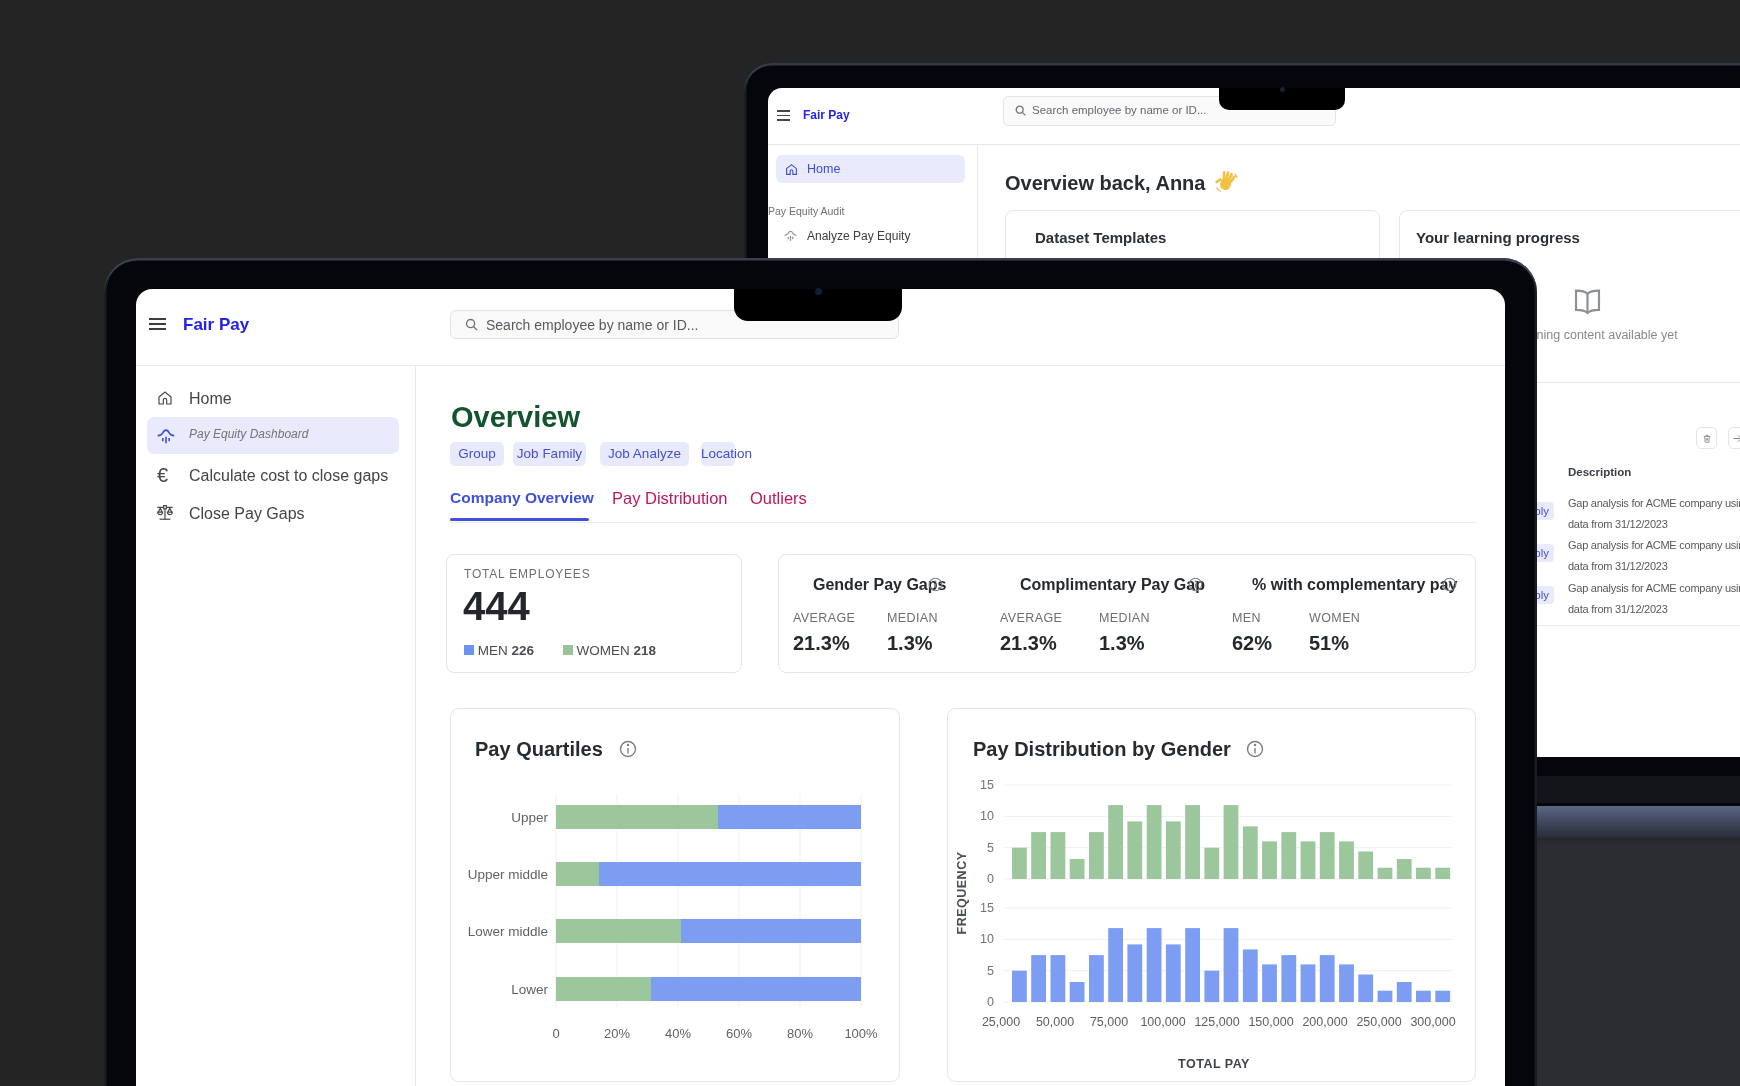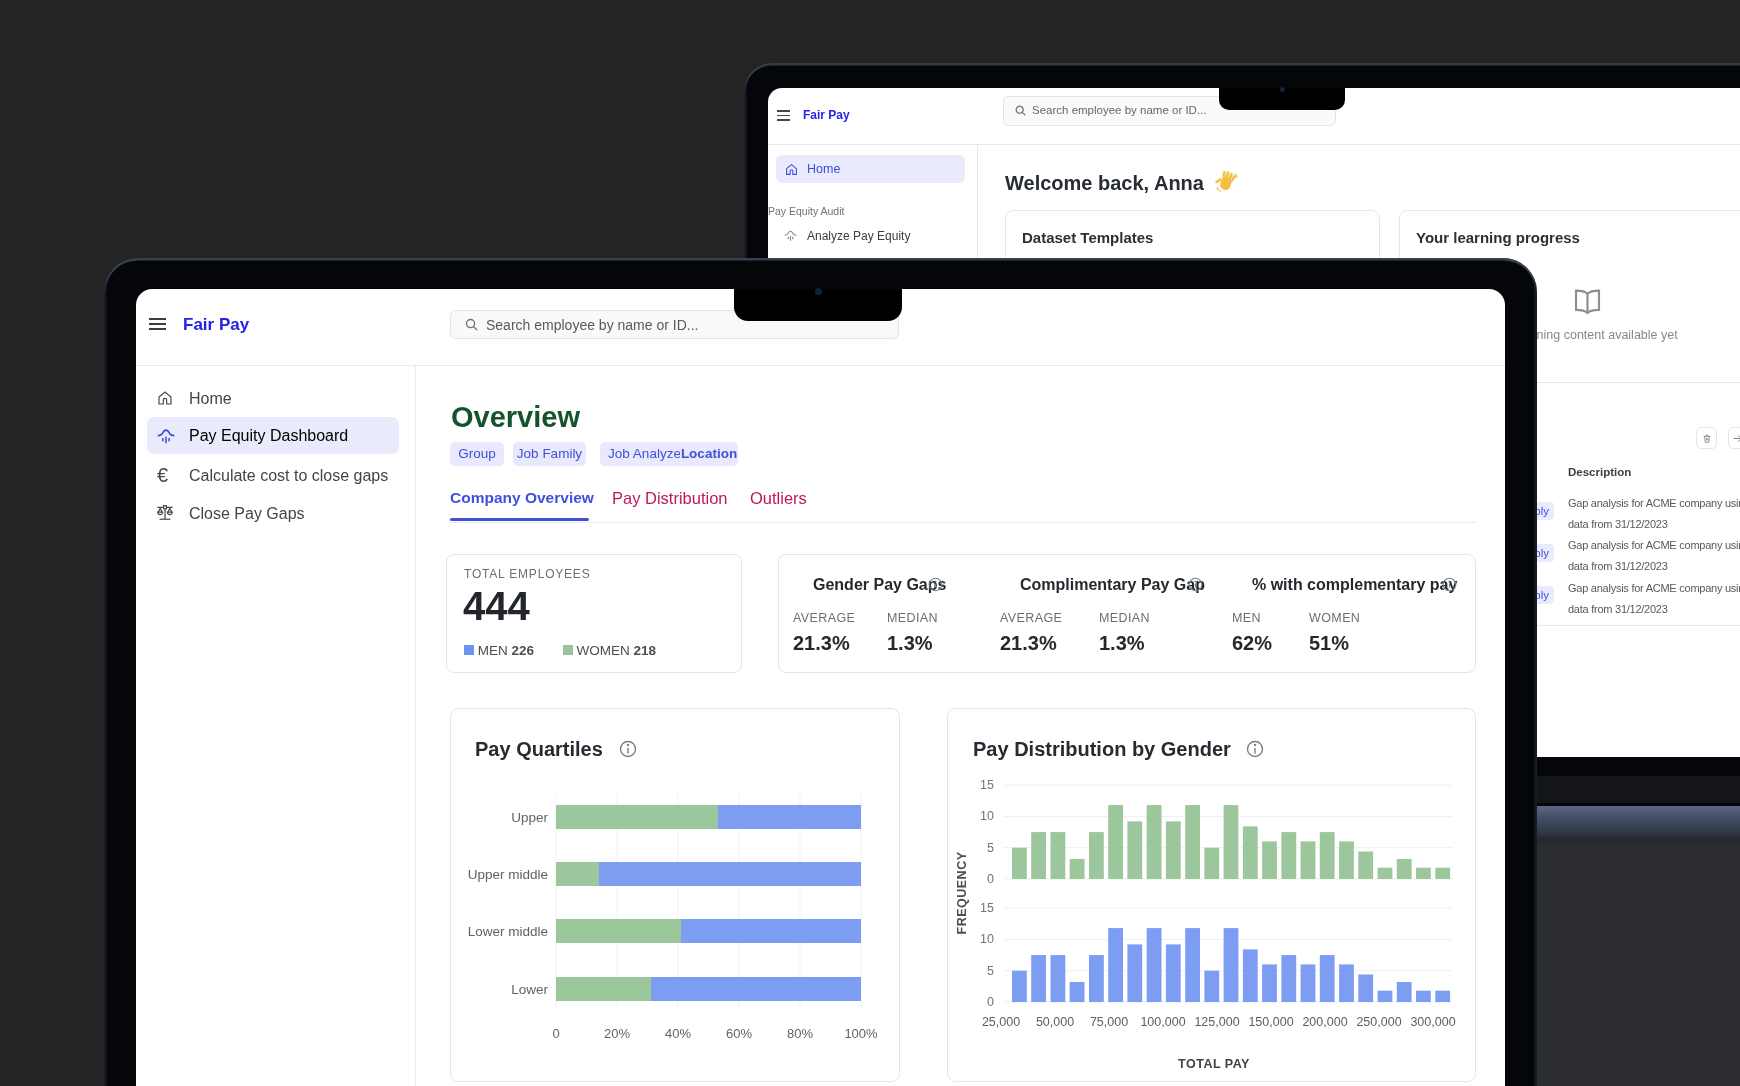--- a/index.html
+++ b/index.html
@@ -59,21 +59,21 @@
   .fs { position:absolute; }
   .fheader-line { left:0; top:76px; width:1369px; height:1px; background:#eaeaec; }
   .fside-line { left:279px; top:77px; width:1px; height:792px; background:#eaeaec; }
   .fham span { display:block; width:17px; height:2.4px; background:#3a3e43; margin-bottom:2.6px; }
   .flogo { font-size:17px; font-weight:bold; color:#2323e8; }
   .fsearch { left:314px; top:21px; width:449px; height:29px; background:#f9f9fa;
              border:1px solid #e3e3e6; border-radius:6px; }
   .fsearch-txt { font-size:14px; color:#555a60; }
   .fnav { font-size:16px; color:#40454b; }
   .fnav-active-bg { left:11px; top:128px; width:252px; height:37px; background:#e9eafc; border-radius:7px; }
-  .fnav-active-txt { font-size:16px; color:#000000; }
+  .fnav-active-txt { font-size:12px; color:#737373;font-style:italic; }
   .ftitle { font-size:29px; font-weight:bold; color:#14532d; }
   .fchip { height:24px; background:#e8e9fc; border-radius:5px; color:#4150d8;
            font-size:13.5px; text-align:center; line-height:24px; }
   .ftab-active { font-size:15.5px; color:#3f51d9; font-weight:bold; }
   .ftab { font-size:16.5px; color:#be185d; }
   .ftab-underline { left:314px; top:229px; width:139px; height:3px; background:#3f51d9; border-radius:2px; }
   .ftab-line { left:314px; top:233px; width:1026px; height:1px; background:#ececee; }
   .fcard { border:1px solid #e5e5e8; border-radius:8px; background:#fff; }
   .fstat-label { font-size:12.5px; color:#6a6f74; letter-spacing:.4px; }
   .fstat-value { font-size:20px; font-weight:bold; color:#24292e; }
@@ -114,34 +114,34 @@
   <div class="bs bnav-home-txt" style="left:39px; top:74px;">Home</div>
   <div class="bs bnav-label" style="left:0; top:117px;">Pay Equity Audit</div>
   <svg class="bs" style="left:16px; top:141px;" width="13" height="13" viewBox="0 0 24 24" fill="none" stroke="#8a8f94" stroke-width="2.2">
       <path d="M1 11.5 C4.5 11.5 6 11 7.5 8.2 C9 5.2 10.2 4.2 12 4.2 C13.8 4.2 15 5.2 16.5 8.2 C18 11 19.5 11.5 23 11.5"></path>
       <line x1="7.8" y1="14.5" x2="7.8" y2="19"></line>
       <line x1="12" y1="13" x2="12" y2="21.5"></line>
       <line x1="16.2" y1="14.5" x2="16.2" y2="19"></line>
     </svg>
   <div class="bs bnav-item" style="left:39px; top:141px;">Analyze Pay Equity</div>
 
-  <div class="bs bwelcome" style="left:237px; top:84px;">Welcome back, Anna</div>
+  <div class="bs bwelcome" style="left:237px; top:84px;">Overview back, Anna</div>
   <svg class="bs" style="left:446px; top:82px;" width="24" height="24" viewBox="0 0 24 24">
       <g transform="rotate(18 12 12)" fill="#f3c043">
         <rect x="7" y="7.5" width="10.5" height="12.5" rx="5"></rect>
         <rect x="6.7" y="2" width="2.7" height="9" rx="1.35" transform="rotate(-14 8 6)"></rect>
         <rect x="10" y="1" width="2.7" height="10" rx="1.35" transform="rotate(-4 11 6)"></rect>
         <rect x="13.2" y="1.4" width="2.7" height="9.6" rx="1.35" transform="rotate(6 14 6)"></rect>
         <rect x="16.2" y="2.6" width="2.7" height="8.4" rx="1.35" transform="rotate(16 17 7)"></rect>
         <rect x="3.2" y="9.6" width="2.7" height="7" rx="1.35" transform="rotate(38 4.5 13)"></rect>
       </g>
       <path d="M2.6 17.5 q1.3 3 4.3 4 M20.8 3.6 q2 1.6 2.2 4.2" stroke="#e8b43a" stroke-width="1.2" fill="none"></path>
     </svg>
   <div class="bs bcard" style="left:237px; top:122px; width:375px; height:173px;"></div>
-  <div class="bs bcard-title" style="left:254px; top:141px;">Dataset Templates</div>
+  <div class="bs bcard-title" style="left:267px; top:141px;">Dataset Templates</div>
   <div class="bs bcard" style="left:631px; top:122px; width:376px; height:173px;"></div>
   <div class="bs bcard-title" style="left:648px; top:141px;">Your learning progress</div>
   <svg class="bs" style="left:804px; top:199px;" width="31" height="29" viewBox="0 0 24 24" fill="none" stroke="#8b9095" stroke-width="1.8">
       <path d="M12 5.5 C10 3.5 7 3 2.5 3 L2.5 19 C7 19 10 19.5 12 21.5 C14 19.5 17 19 21.5 19 L21.5 3 C17 3 14 3.5 12 5.5 Z"></path>
       <line x1="12" y1="5.5" x2="12" y2="21.5"></line>
     </svg>
   <div class="bs bmuted" style="left:649px; top:240px; width:340px; text-align:center;">No learning content available yet</div>
 
   <div class="bs btbtn" style="left:928px; top:339px;"></div>
   <svg class="bs" style="left:934px; top:345px;" width="10" height="11" viewBox="0 0 24 24" fill="none" stroke="#6f7479" stroke-width="1.8">
@@ -206,21 +206,21 @@
       <line x1="4.8" y1="20.3" x2="19.2" y2="20.3"></line>
       <path d="M5.6 5.6 L3.1 10.8 M5.6 5.6 L8.1 10.8 M2.2 10.8 A 3.35 3.35 0 0 0 8.9 10.8 Z"></path>
       <path d="M18.4 5.6 L15.9 10.8 M18.4 5.6 L20.9 10.8 M15.1 10.8 A 3.35 3.35 0 0 0 21.8 10.8 Z"></path>
     </svg>
   <div class="fs fnav" style="left:53px; top:216px;">Close Pay Gaps</div>
 
   <div class="fs ftitle" style="left:315px; top:112px;">Overview</div>
   <div class="fs fchip" style="left:314px; top:153px; width:54px;">Group</div>
   <div class="fs fchip" style="left:377px; top:153px; width:73px;">Job Family</div>
   <div class="fs fchip" style="left:464px; top:153px; width:89px;">Job Analyze</div>
-  <div class="fs fchip" style="left:544px; top:153px; width:58px;font-weight:bold;">Location</div>
+  <div class="fs fchip" style="left:565px; top:153px; width:34px;">Location</div>
   <div class="fs ftab-active" style="left:314px; top:200px;">Company Overview</div>
   <div class="fs ftab" style="left:476px; top:200px;">Pay Distribution</div>
   <div class="fs ftab" style="left:614px; top:200px;">Outliers</div>
   <div class="fs ftab-underline"></div>
   <div class="fs ftab-line"></div>
 
   <div class="fs fcard" style="left:310px; top:265px; width:296px; height:119px;"></div>
   <div class="fs fstat-label" style="left:328px; top:278px; letter-spacing:.8px; font-size:12px;">TOTAL EMPLOYEES</div>
   <div class="fs" style="left:327px; top:295px; font-size:40px; font-weight:bold; color:#23272c;">444</div>
   <div class="fs" style="left:328px; top:354px; font-size:13.5px; color:#4a4f55;">

